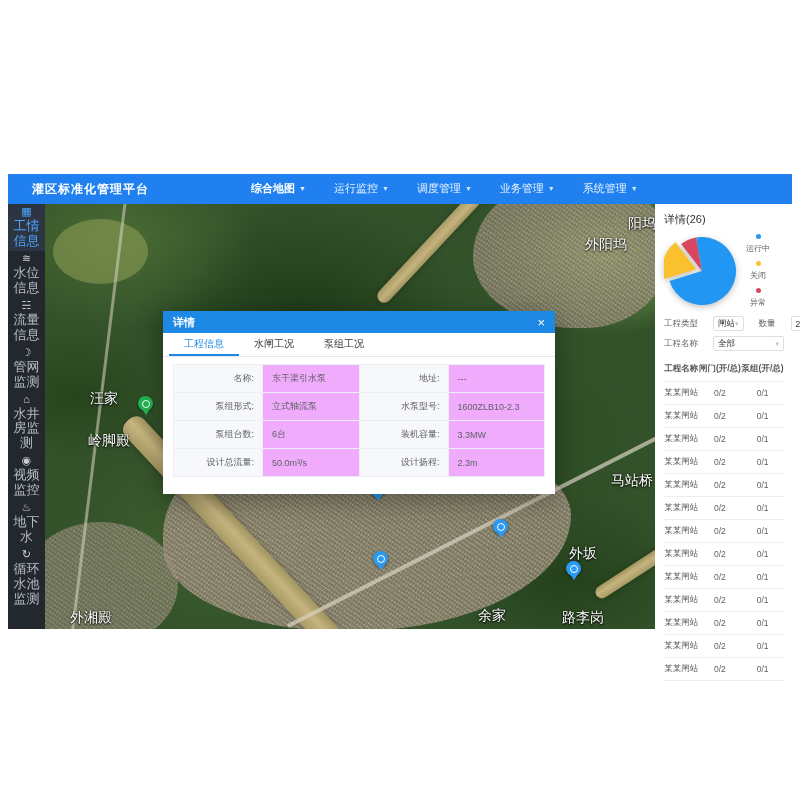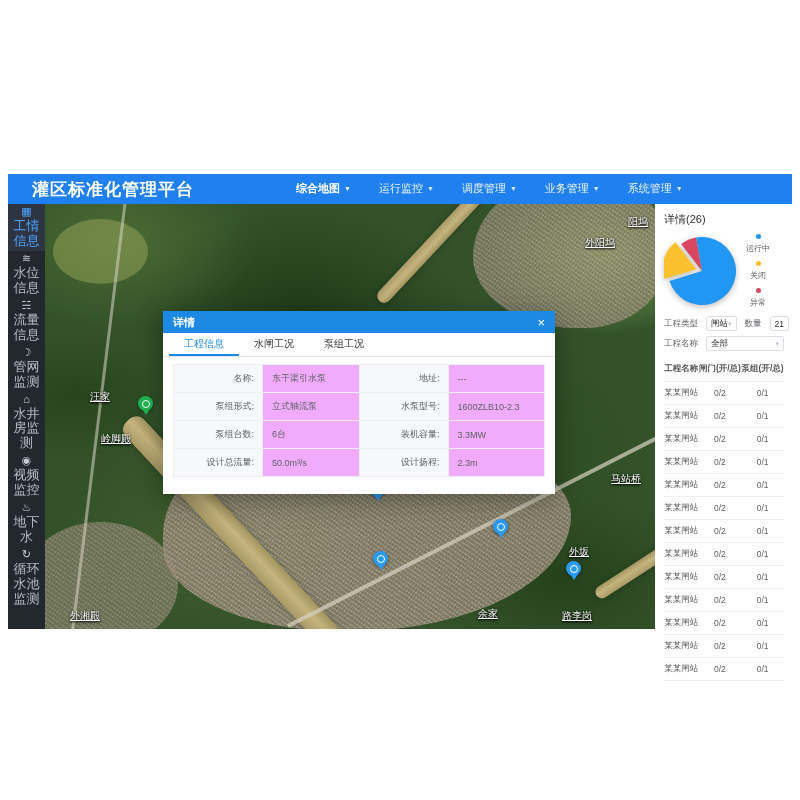--- a/index.html
+++ b/index.html
@@ -2,21 +2,21 @@
 <html><head>
 <meta charset="utf-8">
 <style>
   html,body{margin:0;padding:0;background:#fff;}
   .page{position:relative;width:800px;height:800px;background:#fff;overflow:hidden;
         font-family:"Liberation Sans","DejaVu Sans",sans-serif;}
   .app{position:absolute;left:8px;top:174px;width:784px;height:455px;background:#fff;}
 
   
   .topbar{height:30px;background:#2080f0;display:flex;align-items:center;color:#fff;}
-  .brand{font-size:17px;font-weight:bold;margin-left:24px;letter-spacing:1px;white-space:nowrap;}
+  .brand{font-size:12px;font-weight:bold;margin-left:24px;letter-spacing:1px;white-space:nowrap;}
   .nav{display:flex;margin-left:88px;height:42px;}
   .nav-item{display:flex;align-items:center;gap:4px;font-size:11px;padding:0 14px;cursor:pointer;
             box-sizing:border-box;border-bottom:2px solid transparent;color:#eaf2ff;}
   .nav-item.active{font-weight:bold;border-bottom-color:#fff;color:#fff;}
   .nav-caret{font-size:7px;opacity:.9;}
   .top-right{margin-left:auto;display:flex;align-items:center;gap:15px;margin-right:16px;}
   .tool-icon{width:13px;height:13px;display:flex;align-items:center;justify-content:center;cursor:pointer;}
   .avatar{width:19px;height:19px;border-radius:50%;cursor:pointer;
           background:radial-gradient(circle at 35% 30%,#9aa0a8,#3a3f46 60%,#17191d);}
   .username{font-size:12px;}
@@ -55,22 +55,22 @@
           background:rgba(152,165,92,.5);}
   .river{position:absolute;background:linear-gradient(180deg,#a1945f,#c6b47e 45%,#a89a66);
          border-radius:10px;box-shadow:0 0 6px rgba(0,0,0,.25);}
   .r-main{left:92px;top:208px;width:305px;height:25px;transform:rotate(47deg);transform-origin:left top;}
   .r-top{left:442px;top:-8px;width:150px;height:14px;transform:rotate(133deg);transform-origin:left top;}
   .r-br{left:548px;top:386px;width:135px;height:13px;transform:rotate(-33deg);transform-origin:left top;}
   .road{position:absolute;background:#d9d3c3;opacity:.7;}
   .road-1{left:243px;top:420px;width:425px;height:4px;transform:rotate(-27deg);transform-origin:left center;}
   .road-2{left:52px;top:-10px;width:3px;height:450px;transform:rotate(7deg);opacity:.55;}
 
-  .map-label{position:absolute;font-size:10px;color:#fff;white-space:nowrap;
-             text-shadow:0 1px 2px rgba(0,0,0,.95),0 0 2px rgba(0,0,0,.8);text-decoration:underline;}
+  .map-label{position:absolute;font-size:14px;color:#fff;white-space:nowrap;
+             text-shadow:0 1px 2px rgba(0,0,0,.95),0 0 2px rgba(0,0,0,.8);}
   .marker{position:absolute;width:15px;height:15px;border-radius:50%;background:var(--c);
           display:flex;align-items:center;justify-content:center;cursor:pointer;
           box-shadow:0 1px 3px rgba(0,0,0,.5);z-index:5;}
   .marker::after{content:"";position:absolute;top:13px;left:50%;transform:translateX(-50%);
           border:4px solid transparent;border-top:6px solid var(--c);}
   .marker .ring{width:6px;height:6px;border:1.5px solid #fff;border-radius:50%;}
 
   
   .modal{position:absolute;left:118px;top:107px;width:392px;background:#fff;z-index:10;
          box-shadow:0 6px 24px rgba(0,0,0,.35);}
@@ -87,21 +87,21 @@
              border:1px solid #ebeef5;width:72px;}
   .detail td{padding:7px 9px;border:1px solid #ebeef5;text-align:left;background:#f0abfc;}
 
   
   .panel{width:137px;box-sizing:border-box;padding:6px 8px 0 9px;background:#fff;font-size:9px;}
   .panel-title{font-size:11px;color:#333;margin:2px 0 4px;}
   .chart-row{display:flex;align-items:center;}
   .legend{display:flex;flex-direction:column;gap:7px;margin-left:2px;}
   .legend-item{display:flex;align-items:center;gap:4px;font-size:8px;color:#606266;white-space:nowrap;flex-direction:column;}
   .legend-dot{width:5px;height:5px;border-radius:50%;flex-shrink:0;}
-  .filter-row{display:flex;align-items:center;gap:8px;font-size:8.5px;color:#606266;margin-top:5px;white-space:nowrap;}
+  .filter-row{display:flex;align-items:center;gap:15px;font-size:8.5px;color:#606266;margin-top:5px;white-space:nowrap;}
   .select,.num-input{border:1px solid #dcdfe6;border-radius:2px;height:15px;display:flex;align-items:center;
           padding:0 4px;font-size:8.5px;color:#303133;background:#fff;cursor:pointer;box-sizing:border-box;}
   .select{flex:1;justify-content:space-between;}
   .select .arrow{color:#c0c4cc;font-size:7px;}
   .num-input{width:36px;cursor:text;}
   table.ptable{width:100%;border-collapse:collapse;font-size:8.5px;color:#606266;margin-top:6px;}
   .ptable th{font-weight:bold;color:#555;padding:6px 0;border-bottom:1px solid #ebeef5;text-align:center;}
   .ptable td{text-align:center;padding:5px 0;border-bottom:1px solid #ebeef5;}
 </style>
 </head>
@@ -180,21 +180,21 @@
         <div class="urban u-bottomleft"></div>
         <div class="river r-main"></div>
         <div class="river r-top"></div>
         <div class="river r-br"></div>
         <div class="road road-1"></div>
         <div class="road road-2"></div>
         <div id="map-labels">
             <div class="map-label" style="left: 583px; top: 11px;">阳坞</div>
             <div class="map-label" style="left: 540px; top: 32px;">外阳坞</div>
             <div class="map-label" style="left: 45px; top: 186px;">汪家</div>
-            <div class="map-label" style="left: 56px; top: 228px;">岭脚殿</div>
+            <div class="map-label" style="left: 43px; top: 228px;">岭脚殿</div>
             <div class="map-label" style="left: 155px; top: 244px;">上塘殿</div>
             <div class="map-label" style="left: 566px; top: 268px;">马站桥</div>
             <div class="map-label" style="left: 524px; top: 341px;">外坂</div>
             <div class="map-label" style="left: 433px; top: 403px;">余家</div>
             <div class="map-label" style="left: 517px; top: 405px;">路李岗</div>
             <div class="map-label" style="left: 25px; top: 405px;">外湘殿</div>
           </div>
         <div id="markers">
             <div class="marker" style="--c: #21b351; left: 93px; top: 192px;">
               <span class="ring"></span>

